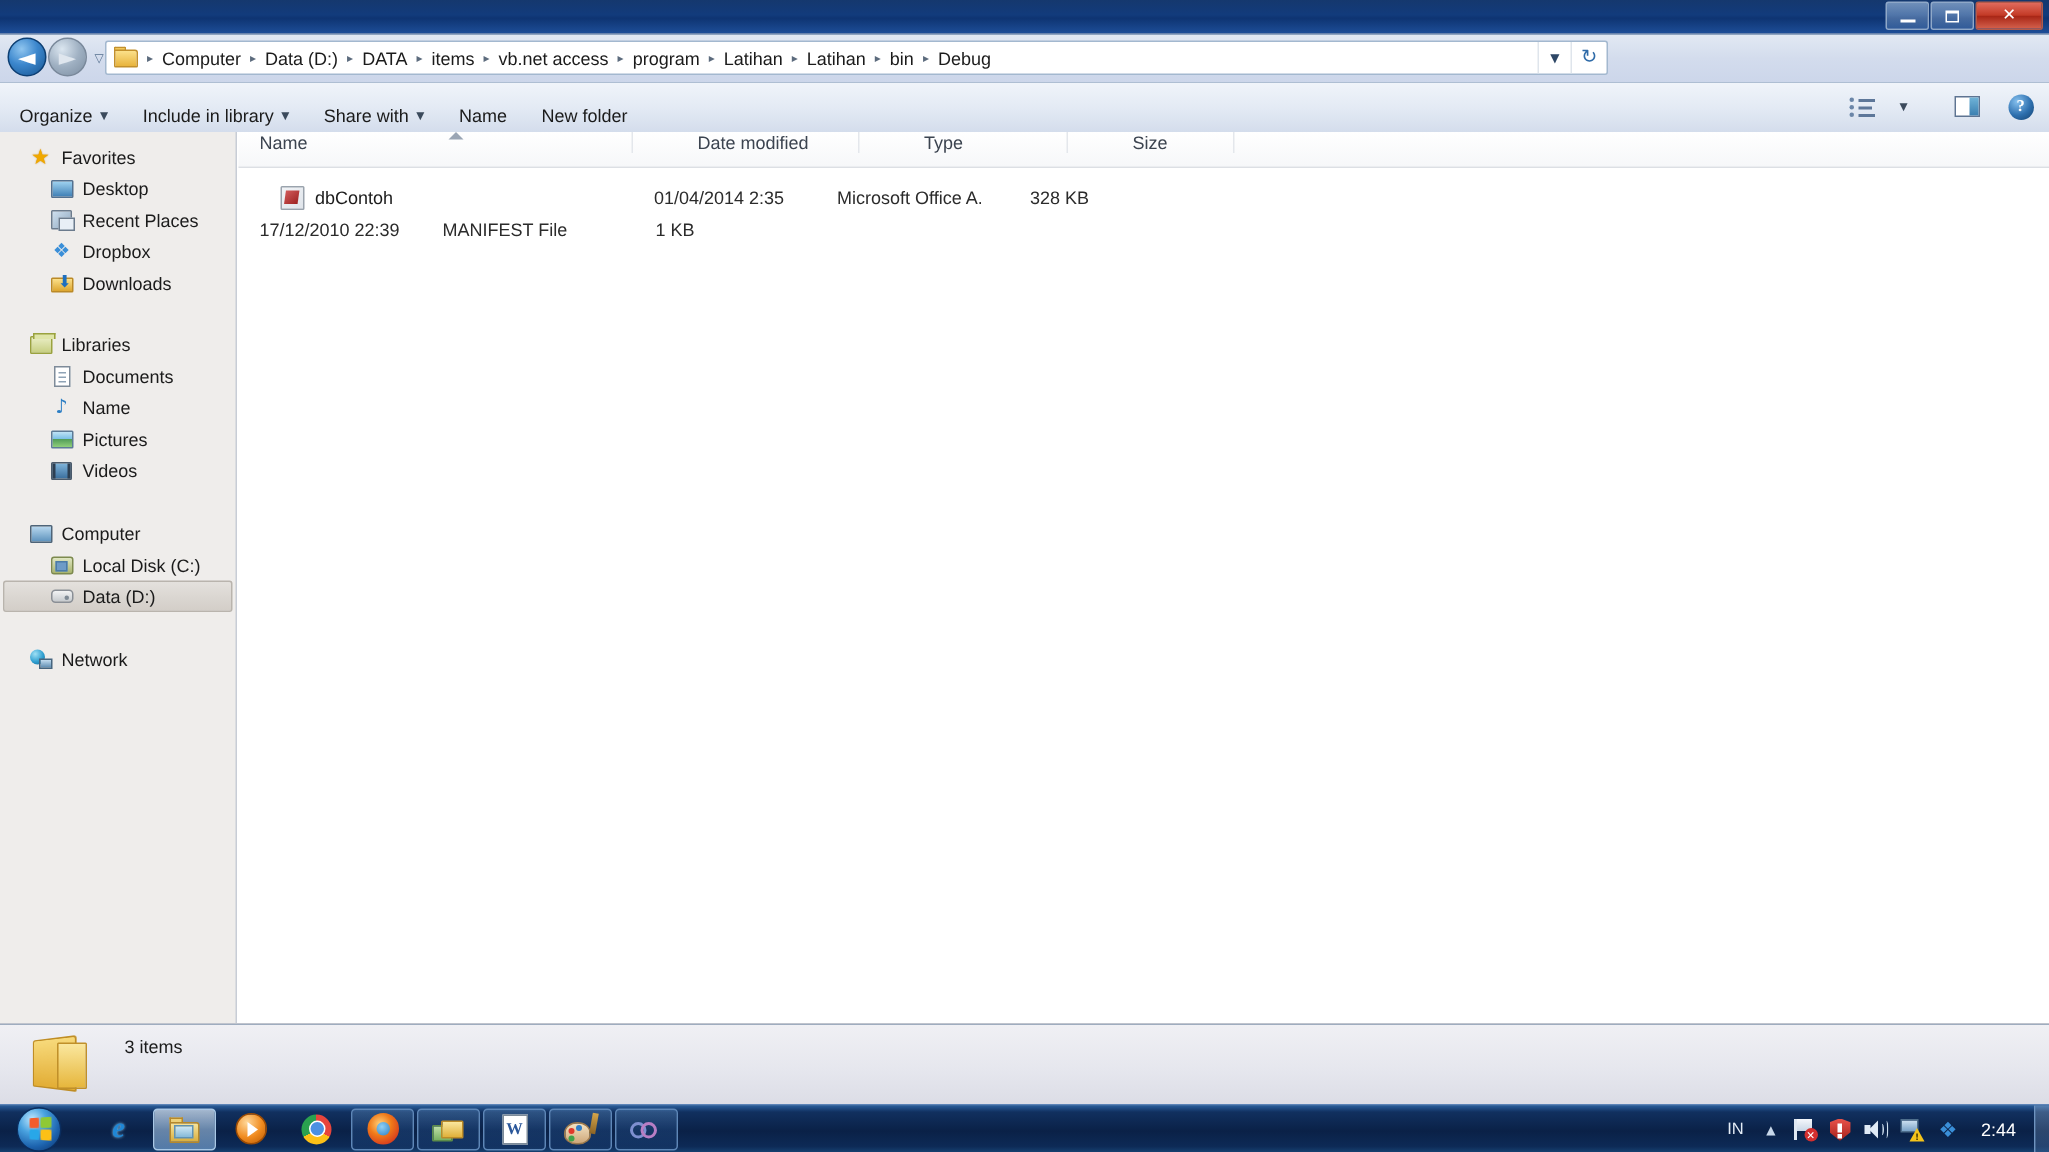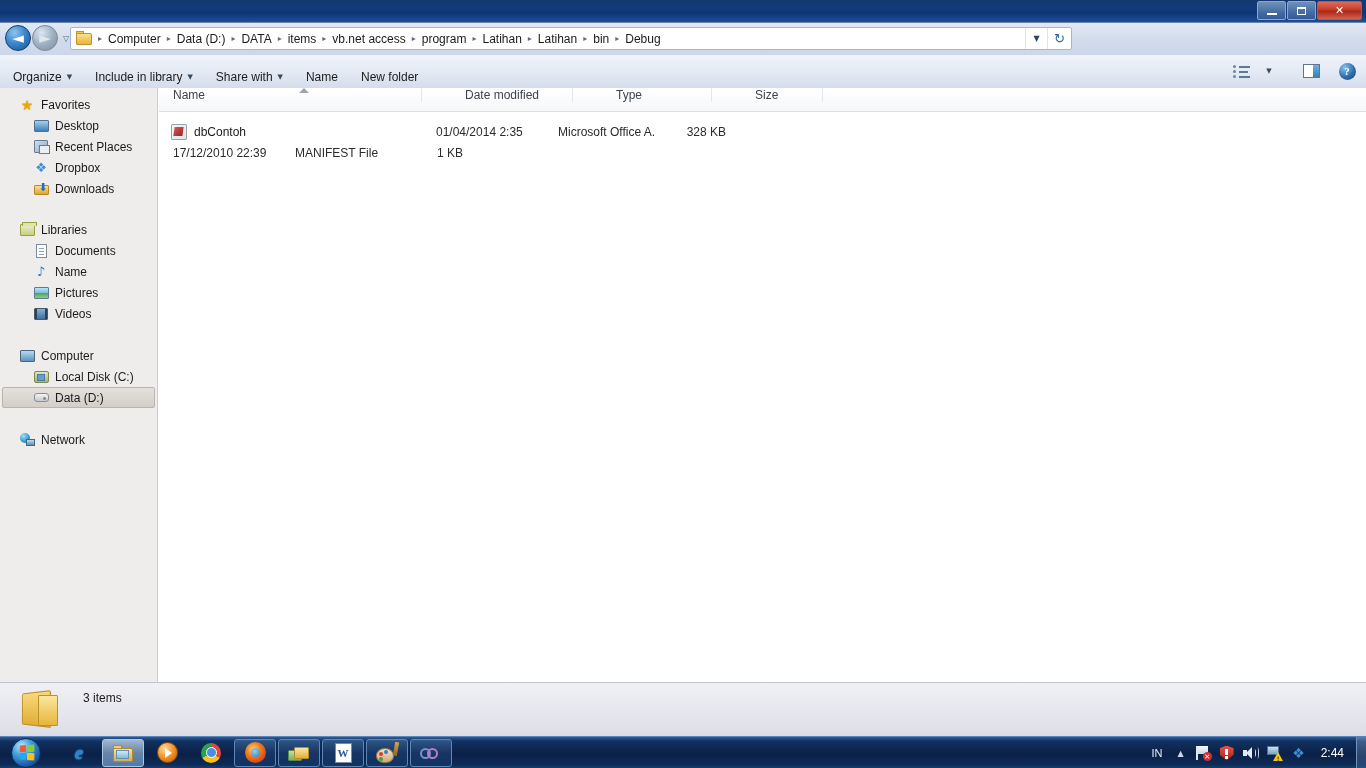--- a/index.html
+++ b/index.html
@@ -330,21 +330,21 @@
     border-bottom: 5px solid #9aa5b4;
   }
   .filerow {
     display: flex; align-items: center; height: 21px;
     cursor: default;
   }
   .cell {
     font-size: 12px; color: #1b1b1b;
     padding-left: 14px; overflow: hidden; white-space: nowrap;
   }
-  .cell.f-name { width: 263px; display: flex; align-items: center; gap: 7px; padding-left: 12px; }
+  .cell.f-name { width: 263px; display: flex; align-items: center; gap: 7px; padding-left: 28px; }
   .cell.f-date { width: 122px; color: #2b2b2b; }
   .cell.f-type { width: 110px; color: #2b2b2b; }
   .cell.f-size { width: 82px; text-align: right; padding-left: 0; padding-right: 10px; color: #2b2b2b; }
   .ficon { width: 16px; height: 16px; flex: 0 0 auto; position: relative; }
   .ficon.access {
     background: linear-gradient(135deg,#f2f4f7 0%,#dfe4ea 100%);
     border: 1px solid #9aa3ad; border-radius: 1px;
   }
   .ficon.access::after {
     content:""; position:absolute; left:2px; top:2px; right:3px; bottom:3px;

